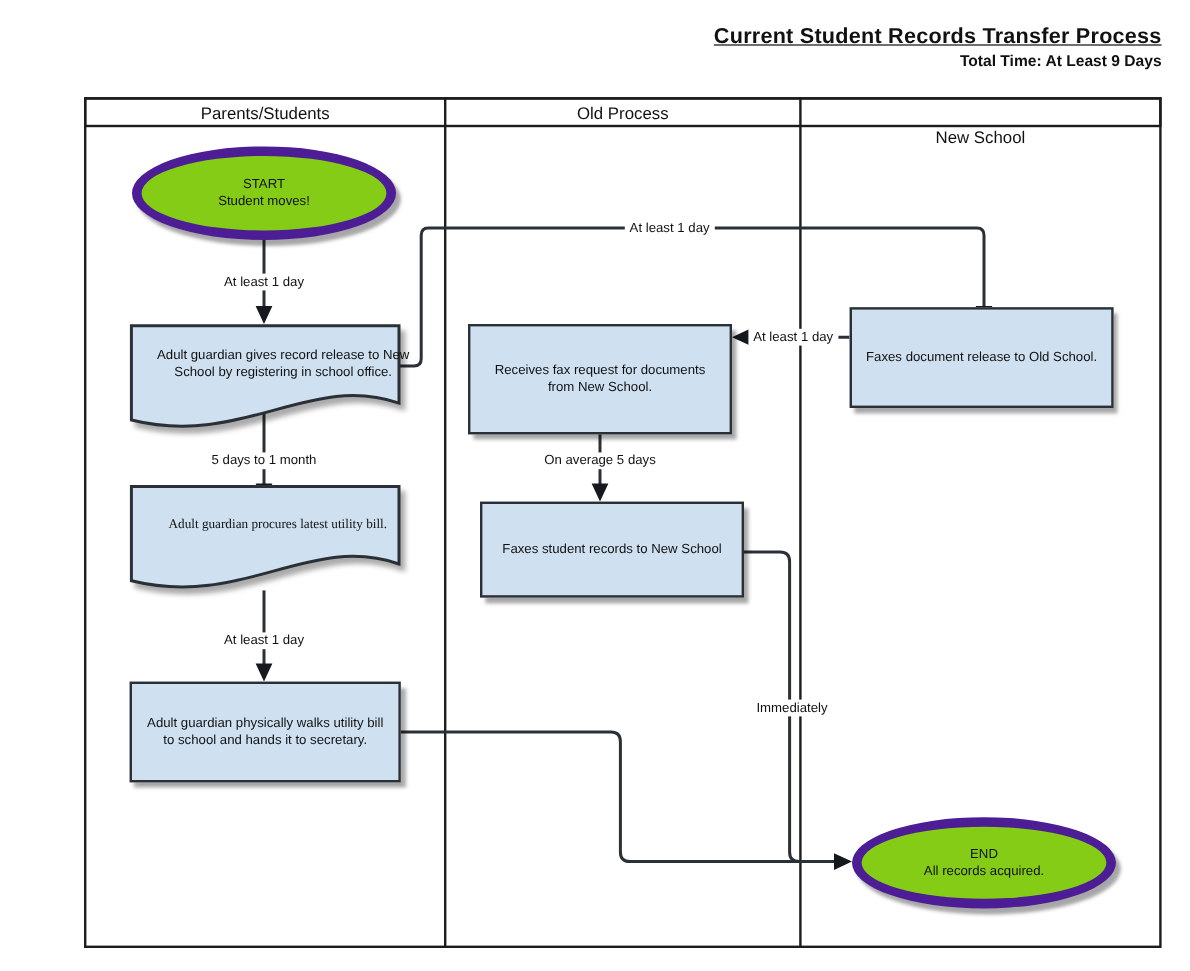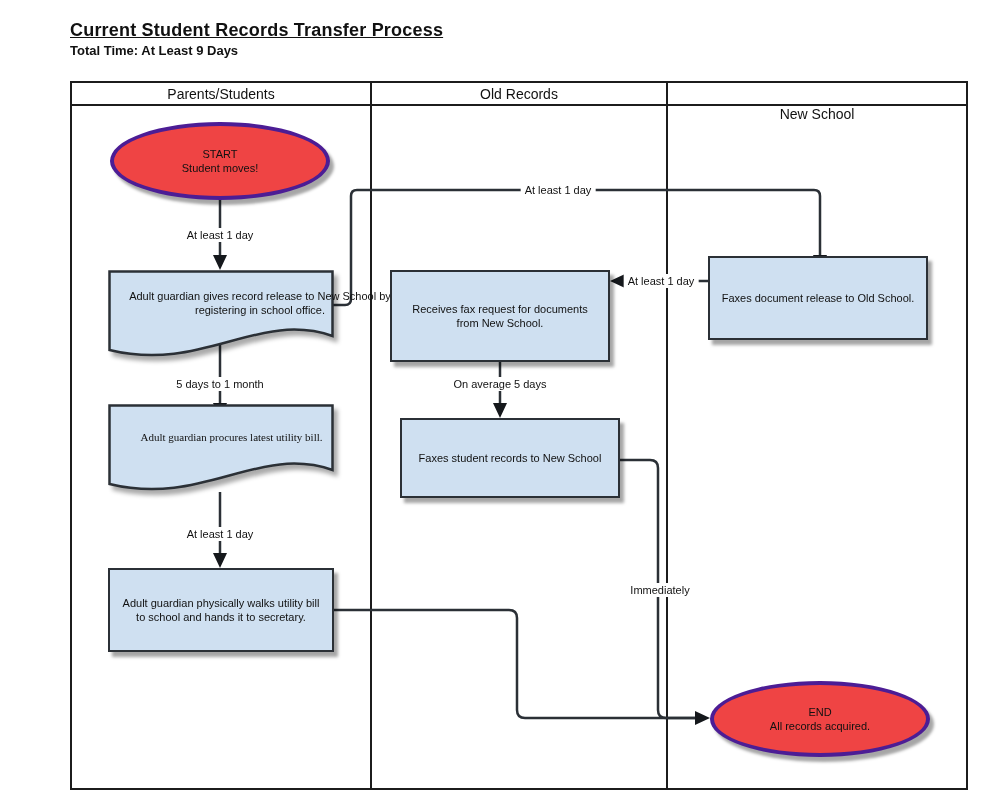--- a/index.html
+++ b/index.html
@@ -1,32 +1,32 @@
 <!DOCTYPE html>
 <html><head>
 <meta charset="utf-8">
 <style>
   html,body{margin:0;padding:0;background:#ffffff;}
   body{font-family:"Liberation Sans", sans-serif; color:#111;}
   .canvas{position:relative;width:992px;height:809px;background:#fff;overflow:hidden;}
 
   
-  .titlewrap{position:absolute;left:70px;top:20px;width:898px;text-align:left;}
+  .titlewrap{position:absolute;left:70px;top:20px;width:898px;text-align:right;}
   .title{font-size:18px;font-weight:bold;text-decoration:underline;letter-spacing:.2px;}
   .subtitle{font-size:13px;font-weight:bold;margin-top:2px;}
 
   
   .lane-frame{position:absolute;left:70px;top:81px;width:898px;height:709px;border:2px solid #1c1c1c;box-sizing:border-box;}
   .lane-header-row{position:absolute;left:70px;top:81px;width:898px;height:25px;border:2px solid #1c1c1c;box-sizing:border-box;}
   .lane-divider{position:absolute;top:81px;height:709px;width:2px;background:#1c1c1c;}
   .lane-title{position:absolute;top:84px;height:20px;line-height:20px;text-align:center;font-size:14px;}
 
   
   .node-text{font-size:11px;line-height:1.3;text-align:center;white-space:pre-line;}
-  .terminator{position:absolute;border:4px solid #4c1d95;background:#ef4444;border-radius:50%;
+  .terminator{position:absolute;border:8px solid #4c1d95;background:#84cc16;border-radius:50%;
     box-shadow:4px 5px 3px rgba(0,0,0,.35);display:flex;align-items:center;justify-content:center;
     box-sizing:border-box;z-index:2;}
   .process{position:absolute;border:2px solid #2b3036;background:#cfe0f1;
     box-shadow:4px 5px 3px rgba(0,0,0,.35);display:flex;align-items:center;justify-content:center;
     box-sizing:border-box;z-index:2;padding:4px 10px;}
   .docnode{position:absolute;z-index:2;}
   .docnode svg{position:absolute;left:0;top:0;overflow:visible;}
   .docnode .node-text{position:absolute;left:10px;right:10px;top:4px;height:58px;display:flex;align-items:center;justify-content:center;}
   .doc-shape{filter:drop-shadow(4px 5px 2px rgba(0,0,0,.33));}
 
@@ -47,21 +47,21 @@
   <div class="titlewrap">
     <div class="title">Current Student Records Transfer Process</div>
     <div class="subtitle">Total Time: At Least 9 Days</div>
   </div>
 
   <div class="lane-frame"></div>
   <div class="lane-header-row"></div>
   <div class="lane-divider" style="left:370px;"></div>
   <div class="lane-divider" style="left:666px;"></div>
   <div class="lane-title" style="left:72px;width:298px;">Parents/Students</div>
-  <div class="lane-title" style="left:372px;width:294px;">Old Records</div>
+  <div class="lane-title" style="left:372px;width:294px;">Old Process</div>
   <div class="lane-title" style="left:668px;width:298px;margin-top:20px;">New School</div>
 
   <svg class="edges" width="992" height="809">
 
     <path d="M220,200 V256"></path>
     <polygon points="220,270 213,255 227,255"></polygon>
 
     <path d="M333,305 L345,305 Q351,305 351,299 L351,196 Q351,190 357,190 L814,190 Q820,190 820,196 L820,256"></path>
     <polygon points="820,270 813,255 827,255"></polygon>
 
@@ -89,21 +89,21 @@
   <div class="edge-label" style="left:220px;top:384px;">5 days to 1 month</div>
   <div class="edge-label" style="left:500px;top:384px;">On average 5 days</div>
   <div class="edge-label" style="left:220px;top:534px;">At least 1 day</div>
   <div class="edge-label" style="left:660px;top:590px;">Immediately</div>
 
   <div class="terminator" style="left:110px;top:122px;width:220px;height:78px;">
     <div class="node-text">START
 Student moves!</div>
   </div>
 
-  <div class="docnode" style="left:108px;top:270px;width:256px;height:92px;padding-left:48px;">
+  <div class="docnode" style="left:108px;top:270px;width:256px;height:92px;">
     <svg width="226" height="92" viewBox="0 0 226 92">
       <path class="doc-shape" d="M1.5,1.5 H224.5 V66 C150,40 95,103 1.5,80 Z" fill="#cfe0f1" stroke="#2b3036" stroke-width="2.5"></path>
     </svg>
     <div class="node-text">Adult guardian gives record release to New School by registering in school office.</div>
   </div>
 
   <div class="docnode" style="left:108px;top:404px;width:247px;height:92px;font-family:Liberation Serif, serif;">
     <svg width="226" height="92" viewBox="0 0 226 92">
       <path class="doc-shape" d="M1.5,1.5 H224.5 V66 C150,40 95,103 1.5,80 Z" fill="#cfe0f1" stroke="#2b3036" stroke-width="2.5"></path>
     </svg>

